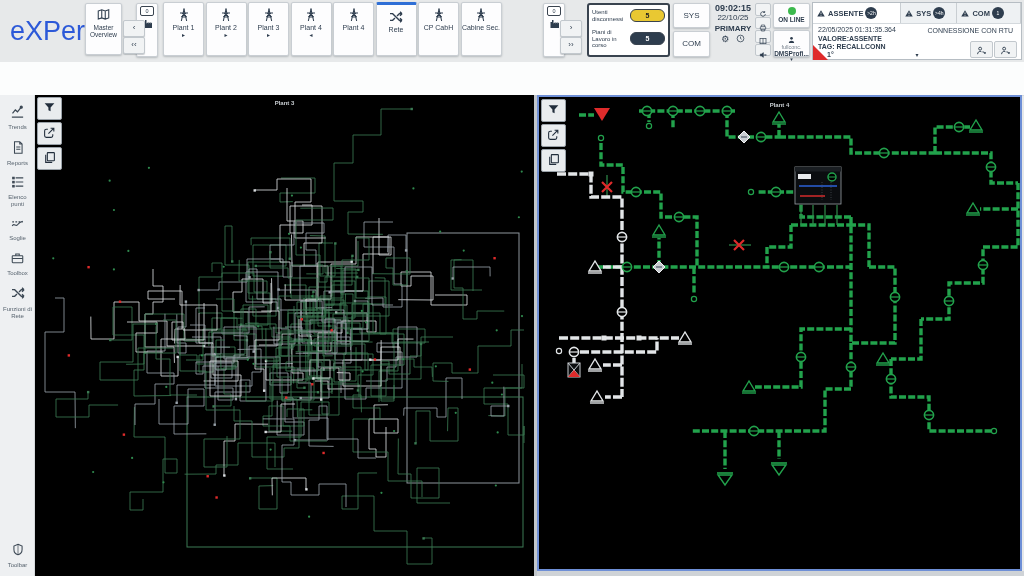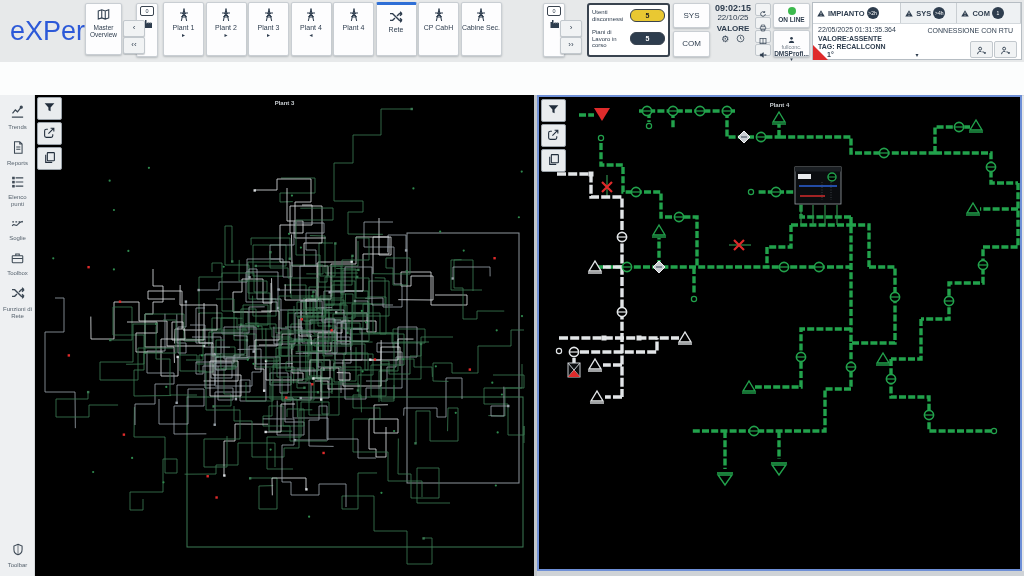--- a/index.html
+++ b/index.html
@@ -170,21 +170,21 @@
       <span class="pill dark">5</span>
     </div>
   </div>
 
   <div id="sys-btn" class="tb-btn"><span>SYS</span></div>
   <div id="com-btn" class="tb-btn"><span>COM</span></div>
 
   <div id="clock-panel" class="abs">
     <div id="clock-time">09:02:15</div>
     <div id="clock-date">22/10/25</div>
-    <div id="clock-role">VALORE</div>
+    <div id="clock-role">PRIMARY</div>
     <div id="clock-icons">
       <span>⚙</span>
       <span><svg width="9" height="9" viewBox="0 0 24 24" fill="none" stroke="currentColor" stroke-width="2">
             <circle cx="12" cy="12" r="9"></circle>
             <path d="M12 7v5l3 2"></path>
           </svg></span>
     </div>
   </div>
 
   <div id="icon-col" class="abs">
@@ -222,21 +222,21 @@
   </div>
 
   <div id="alarm-area" class="abs">
     <div id="alarm-tabs">
         <div class="alarm-tab active" style="flex: 1.65 1 0%;">
           <span><svg width="10" height="9" viewBox="0 0 24 24" fill="currentColor">
               <path d="M12 3 22 20H2Z"></path>
               <rect x="11" y="9" width="2" height="5" fill="#fff"></rect>
               <rect x="11" y="16" width="2" height="2" fill="#fff"></rect>
             </svg></span>
-          <span class="at-lbl">IMPIANTO</span>
+          <span class="at-lbl">ASSENTE</span>
           <span class="at-badge">&gt;2h</span>
         </div>
         <div class="alarm-tab" style="flex: 1 1 0%;">
           <span><svg width="10" height="9" viewBox="0 0 24 24" fill="currentColor">
               <path d="M12 3 22 20H2Z"></path>
               <rect x="11" y="9" width="2" height="5" fill="#fff"></rect>
               <rect x="11" y="16" width="2" height="2" fill="#fff"></rect>
             </svg></span>
           <span class="at-lbl">SYS</span>
           <span class="at-badge">&gt;4h</span>

